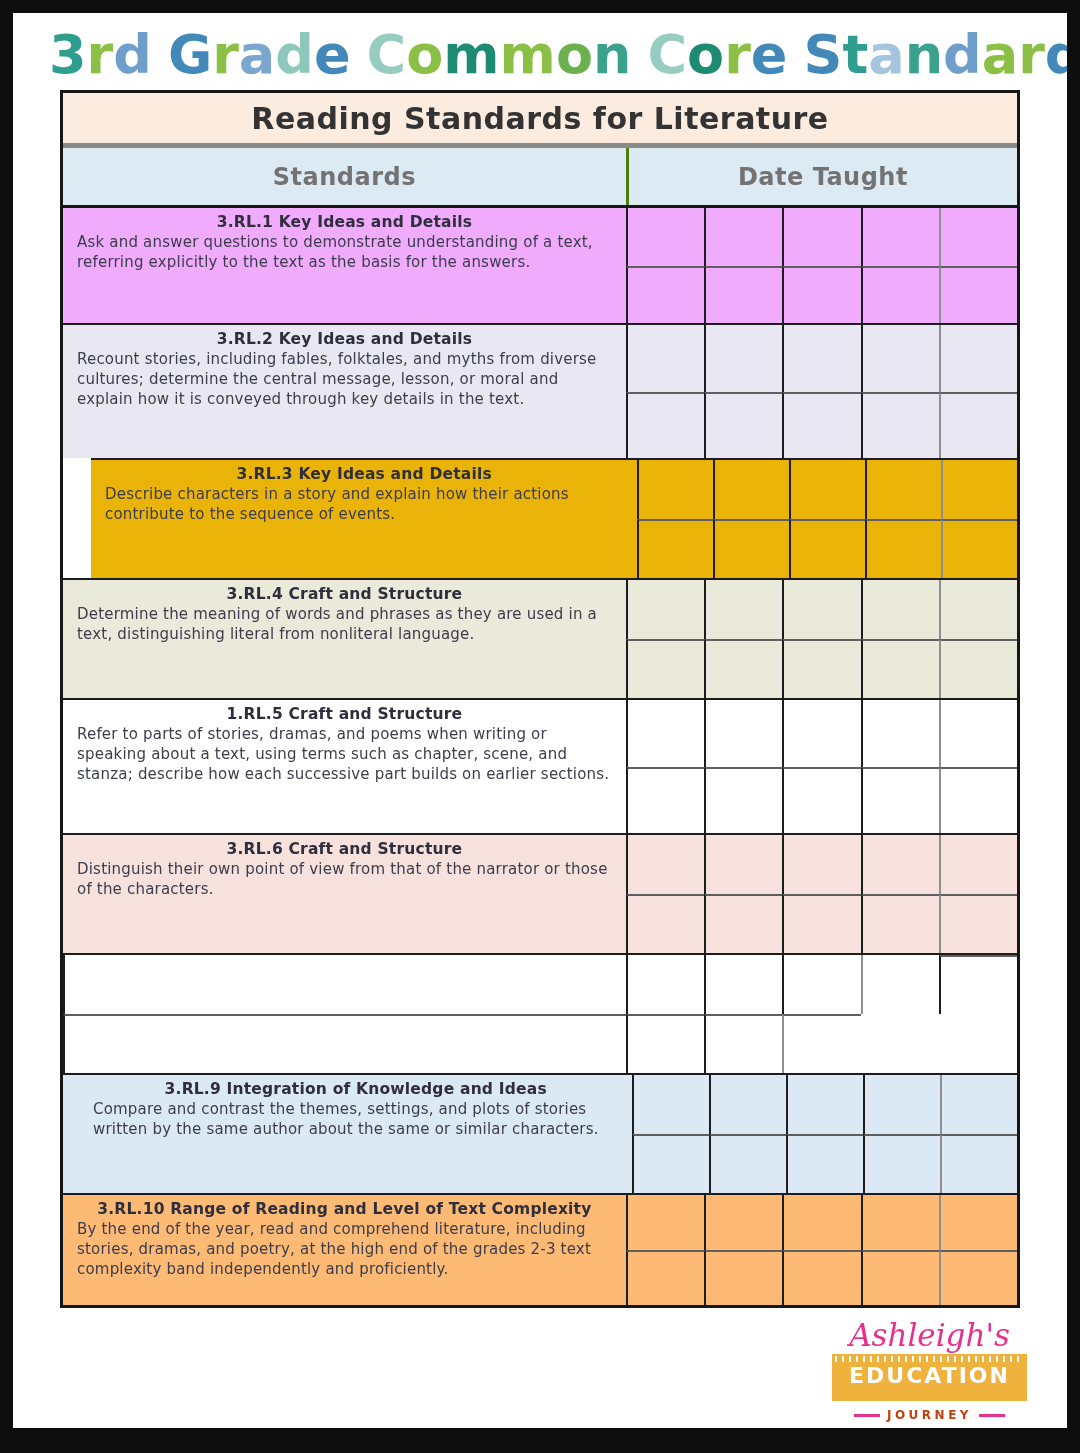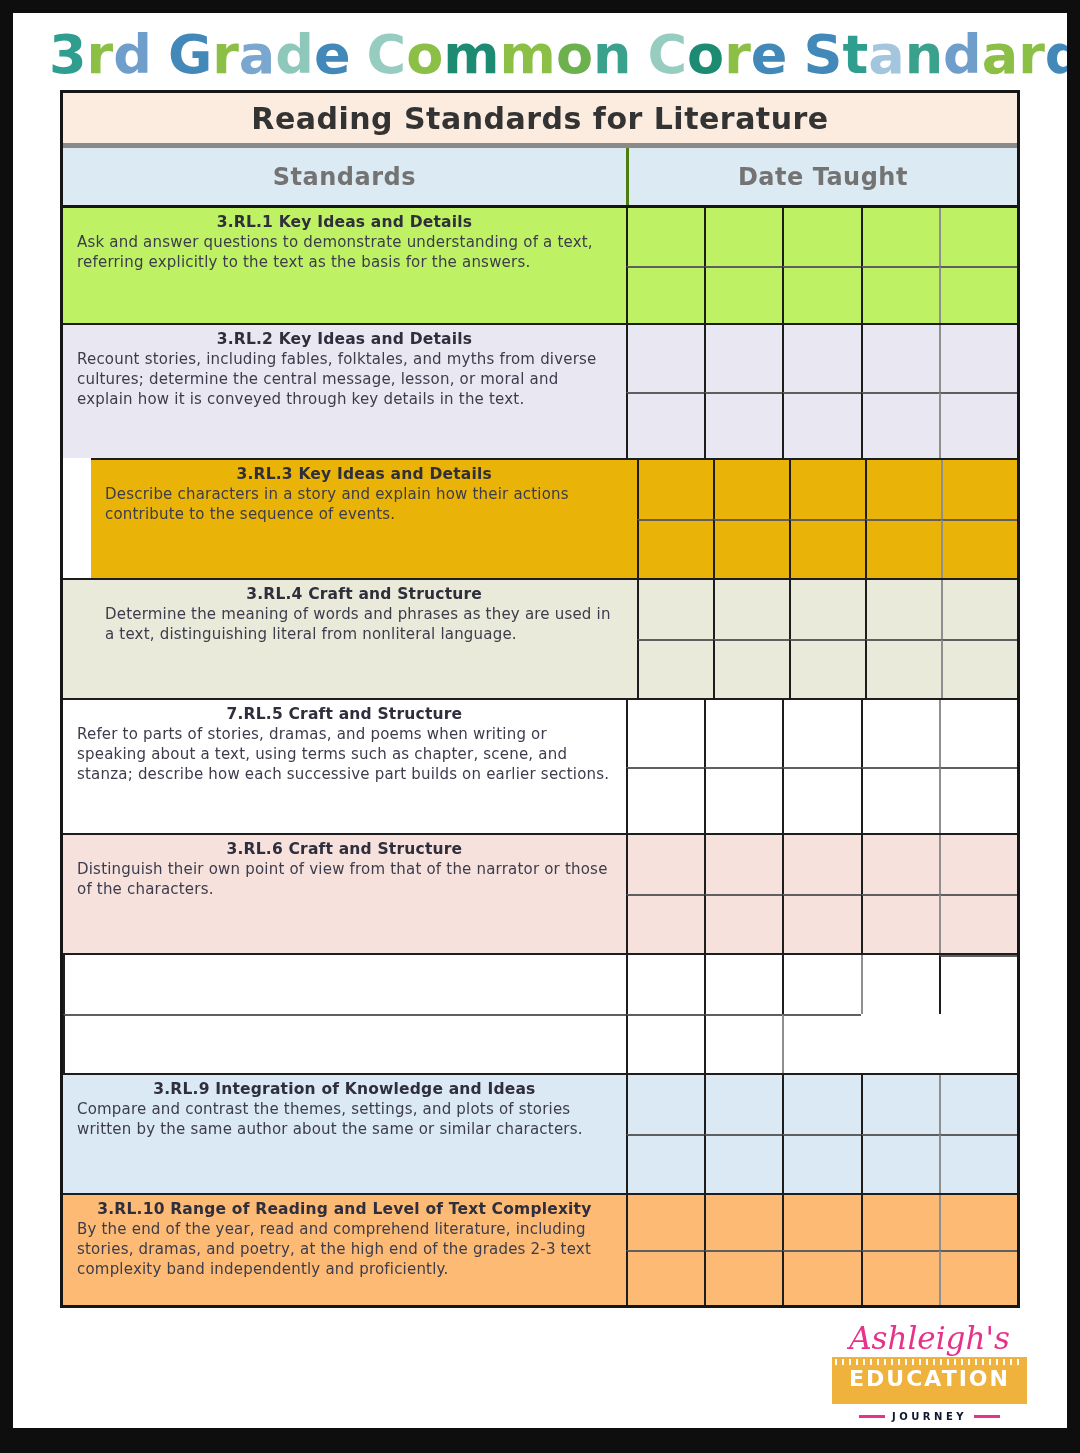--- a/index.html
+++ b/index.html
@@ -135,41 +135,41 @@
     letter-spacing: 2px;
     line-height: 1;
   }
   .logo-journey {
     margin-top: 7px;
     display: flex; align-items: center; justify-content: center;
     gap: 7px;
   }
   .logo-journey .dash { width: 26px; height: 3px; background: #e8318a; }
   .logo-journey-text {
-    color: #0f172a;
+    color: #c2410c;
     font-weight: 700;
-    font-size: 10px;
+    font-size: 12px;
     letter-spacing: 3.5px;
   }
 </style>
 </head>
 <body>
 
 <div class="page">
 
   <div class="page-title" id="page-title"><span class="ltr" style="color: rgb(47, 158, 142);">3</span><span class="ltr" style="color: rgb(139, 191, 69);">r</span><span class="ltr" style="color: rgb(111, 158, 203);">d</span><span class="sp"></span><span class="ltr" style="color: rgb(66, 136, 184);">G</span><span class="ltr" style="color: rgb(139, 191, 69);">r</span><span class="ltr" style="color: rgb(122, 167, 207);">a</span><span class="ltr" style="color: rgb(142, 200, 186);">d</span><span class="ltr" style="color: rgb(66, 136, 184);">e</span><span class="sp"></span><span class="ltr" style="color: rgb(151, 204, 192);">C</span><span class="ltr" style="color: rgb(139, 191, 69);">o</span><span class="ltr" style="color: rgb(29, 138, 114);">m</span><span class="ltr" style="color: rgb(139, 191, 69);">m</span><span class="ltr" style="color: rgb(109, 177, 79);">o</span><span class="ltr" style="color: rgb(58, 161, 141);">n</span><span class="sp"></span><span class="ltr" style="color: rgb(151, 204, 192);">C</span><span class="ltr" style="color: rgb(29, 138, 114);">o</span><span class="ltr" style="color: rgb(139, 191, 69);">r</span><span class="ltr" style="color: rgb(66, 136, 184);">e</span><span class="sp"></span><span class="ltr" style="color: rgb(66, 136, 184);">S</span><span class="ltr" style="color: rgb(47, 158, 142);">t</span><span class="ltr" style="color: rgb(163, 198, 222);">a</span><span class="ltr" style="color: rgb(58, 161, 141);">n</span><span class="ltr" style="color: rgb(111, 158, 203);">d</span><span class="ltr" style="color: rgb(139, 191, 69);">a</span><span class="ltr" style="color: rgb(139, 191, 69);">r</span><span class="ltr" style="color: rgb(66, 136, 184);">d</span><span class="ltr" style="color: rgb(111, 158, 203);">s</span></div>
 
   <div class="std-table">
     <div class="t-title">Reading Standards for Literature</div>
     <div class="t-colhead">
       <div class="ch-std">Standards</div>
       <div class="ch-date">Date Taught</div>
     </div>
     <div id="rows">
-  <div class="std-row" style="background: #bef264;">
+  <div class="std-row" style="background: #f0abfc;">
     <div class="std-cell">
       <div class="std-heading">3.RL.1  Key Ideas and Details</div>
       <div class="std-desc">Ask and answer questions to demonstrate understanding of a text, referring explicitly to the text as the basis for the answers.</div>
     </div>
   <div class="date-cell col-1 sub-top"></div>
           <div class="date-cell col-2 sub-top"></div>
           <div class="date-cell col-3 sub-top"></div>
           <div class="date-cell col-4 sub-top"></div>
           <div class="date-cell col-5 sub-top"></div>
           <div class="date-cell col-1 sub-bottom"></div>
@@ -206,40 +206,40 @@
           <div class="date-cell col-3 sub-top"></div>
           <div class="date-cell col-4 sub-top"></div>
           <div class="date-cell col-5 sub-top"></div>
           <div class="date-cell col-1 sub-bottom"></div>
           <div class="date-cell col-2 sub-bottom"></div>
           <div class="date-cell col-3 sub-bottom"></div>
           <div class="date-cell col-4 sub-bottom"></div>
           <div class="date-cell col-5 sub-bottom"></div>
         </div>
 
-  <div class="std-row" style="background: rgb(233, 234, 217); padding-left: 28px;">
+  <div class="std-row" style="background: rgb(233, 234, 217);">
     <div class="std-cell">
       <div class="std-heading">3.RL.4 Craft and Structure</div>
       <div class="std-desc">Determine the meaning of words and phrases as they are used in a text, distinguishing literal from nonliteral language.</div>
     </div>
   <div class="date-cell col-1 sub-top"></div>
           <div class="date-cell col-2 sub-top"></div>
           <div class="date-cell col-3 sub-top"></div>
           <div class="date-cell col-4 sub-top"></div>
           <div class="date-cell col-5 sub-top"></div>
           <div class="date-cell col-1 sub-bottom"></div>
           <div class="date-cell col-2 sub-bottom"></div>
           <div class="date-cell col-3 sub-bottom"></div>
           <div class="date-cell col-4 sub-bottom"></div>
           <div class="date-cell col-5 sub-bottom"></div>
         </div>
 
   <div class="std-row" style="background: rgb(255, 255, 255);">
     <div class="std-cell">
-      <div class="std-heading">7.RL.5 Craft and Structure</div>
+      <div class="std-heading">1.RL.5 Craft and Structure</div>
       <div class="std-desc">Refer to parts of stories, dramas, and poems when writing or speaking about a text, using terms such as chapter, scene, and stanza; describe how each successive part builds on earlier sections.</div>
     </div>
   <div class="date-cell col-1 sub-top"></div>
           <div class="date-cell col-2 sub-top"></div>
           <div class="date-cell col-3 sub-top"></div>
           <div class="date-cell col-4 sub-top"></div>
           <div class="date-cell col-5 sub-top"></div>
           <div class="date-cell col-1 sub-bottom"></div>
           <div class="date-cell col-2 sub-bottom"></div>
           <div class="date-cell col-3 sub-bottom"></div>
@@ -270,21 +270,21 @@
           <div class="date-cell col-3 sub-top"></div>
           <div class="date-cell col-4 sub-top"></div>
           <div class="date-cell col-5 sub-top"></div>
           <div class="date-cell col-1 sub-bottom"></div>
           <div class="date-cell col-2 sub-bottom"></div>
           <div class="date-cell col-3 sub-bottom"></div>
           <div class="date-cell col-4 sub-bottom"></div>
           <div class="date-cell col-5 sub-bottom"></div>
         </div>
 
-  <div class="std-row" style="background: rgb(219, 233, 244);">
+  <div class="std-row" style="background: rgb(219, 233, 244); padding-left: 16px;">
     <div class="std-cell">
       <div class="std-heading">3.RL.9 Integration of Knowledge and Ideas</div>
       <div class="std-desc">Compare and contrast the themes, settings, and plots of stories written by the same author about the same or similar characters.</div>
     </div>
   <div class="date-cell col-1 sub-top"></div>
           <div class="date-cell col-2 sub-top"></div>
           <div class="date-cell col-3 sub-top"></div>
           <div class="date-cell col-4 sub-top"></div>
           <div class="date-cell col-5 sub-top"></div>
           <div class="date-cell col-1 sub-bottom"></div>

